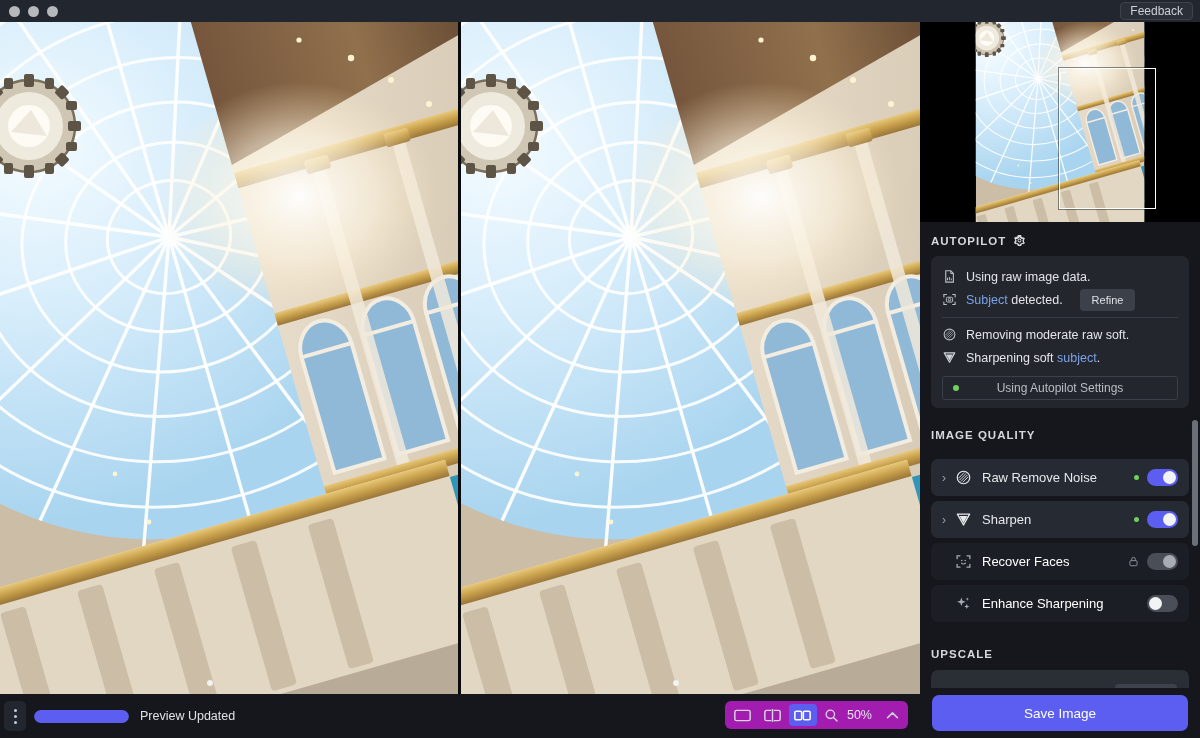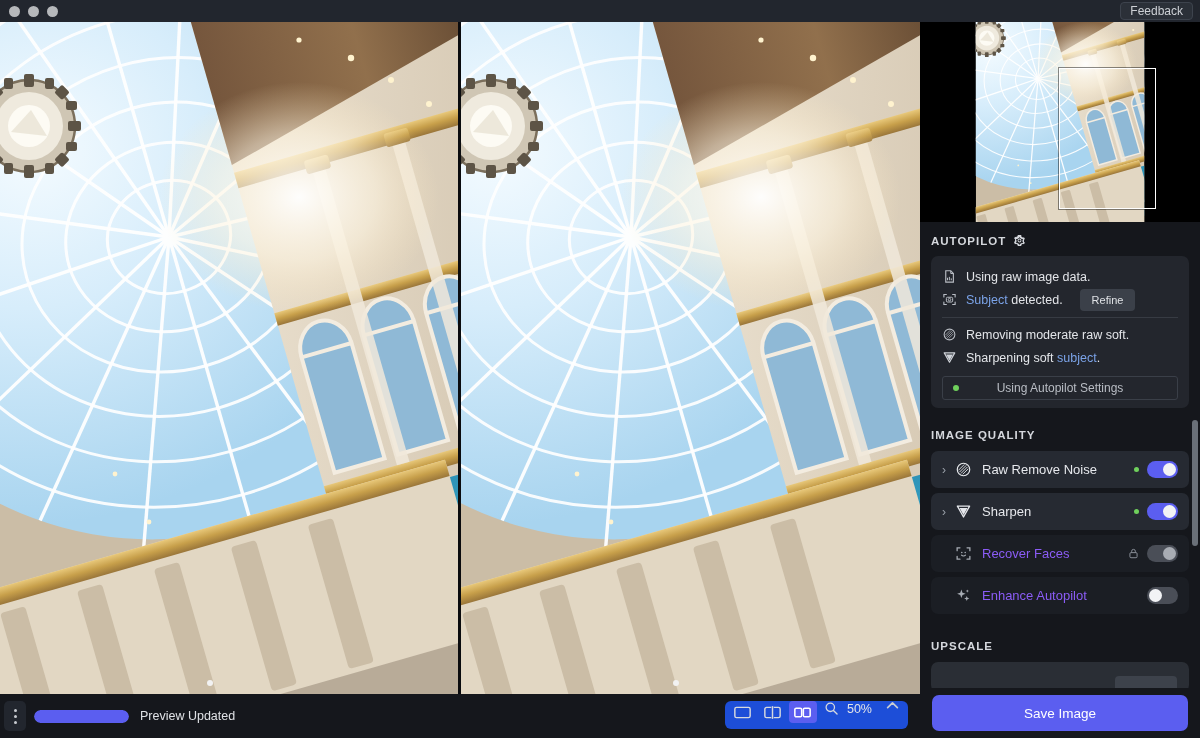--- a/index.html
+++ b/index.html
@@ -116,35 +116,35 @@
   }
   #autopilot-settings .dot-green {
     position: absolute; left: 10px;
     width: 6px; height: 6px; border-radius: 50%; background: #6fd05c;
   }
   #autopilot-settings span.lbl {
     width: 100%; text-align: center; font-size: 12px; color: #b9bdc4;
   }
 
   
-  #iq-head { padding: 17px 0 8px 11px; }
+  #iq-head { padding: 17px 0 16px 11px; }
   .iq-row {
     position: relative; margin: 0 11px 5px 11px; height: 37px;
     display: flex; align-items: center;
     border-radius: 7px; cursor: pointer;
   }
   .iq-row.on  { background: #262a32; }
   .iq-row.off { background: #1b1e24; }
   .chev {
     width: 14px; margin-left: 6px; flex: 0 0 14px;
     color: #9aa0a9; font-size: 12px; text-align: center;
   }
   .iq-icon { width: 17px; height: 17px; flex: 0 0 17px; margin-left: 4px; display: block; }
   .iq-label { margin-left: 10px; font-size: 13px; color: #e6e8ec; flex: 1; }
-  .iq-row.off .iq-label { color: #8b5cf6; }
+  .iq-row.off .iq-label { color: #ffffff; }
   .dot-green-sm {
     width: 5.5px; height: 5.5px; border-radius: 50%; background: #6fd05c;
     margin-right: 8px; flex: 0 0 5.5px;
   }
   .lock-icon { width: 13px; height: 13px; margin-right: 7px; flex: 0 0 13px; display: block; }
   .toggle {
     position: relative; width: 31px; height: 17px; border-radius: 9px;
     margin-right: 11px; flex: 0 0 31px;
   }
   .toggle.on  { background: #5b5ef0; }
@@ -210,22 +210,22 @@
   #kebab i { width: 3px; height: 3px; border-radius: 50%; background: #c8cbd0; display: block; }
   #progress-track {
     width: 95px; height: 13px; margin-left: 8px;
     background: #2a2e36; border-radius: 7px; overflow: hidden;
   }
   #progress-fill { height: 100%; width: 100%; background: #5b5ef0; border-radius: 7px; }
   #status-text { margin-left: 11px; font-size: 12.5px; color: #dfe1e5; }
 
   #view-controls {
     position: absolute; right: 12px; top: 7px;
-    height: 28px; display: flex; align-items: flex-start;
-    background: #1d4ed8; border-radius: 6px; padding: 0 3px;
+    height: 28px; display: flex; align-items: center;
+    background: #a21caf; border-radius: 6px; padding: 0 3px;
   }
   .vbtn {
     width: 28px; height: 22px; margin: 0 1px;
     display: flex; align-items: center; justify-content: center;
     border-radius: 4px; cursor: pointer;
   }
   .vbtn.active { background: #5b5ef0; }
   .vbtn svg { display: block; }
   #zoom-group { display: flex; align-items: center; margin-left: 6px; cursor: pointer; }
   #zoom-val { font-size: 12.5px; color: #e2e4e8; margin-left: 8px; }
@@ -560,21 +560,21 @@
       </span>
   </div>
 
   <div class="iq-row off">
     <span class="chev"></span>
     <svg class="iq-icon" viewBox="0 0 24 24">
       <path d="M9 3.6 10.6 8 15 9.6 10.6 11.2 9 15.6 7.4 11.2 3 9.6 7.4 8Z" fill="#a7acb4"></path>
       <path d="M16.6 12.6 17.6 15.2 20.2 16.2 17.6 17.2 16.6 19.8 15.6 17.2 13 16.2 15.6 15.2Z" fill="#a7acb4"></path>
       <path d="M17.4 3.4 18 5.1 19.7 5.7 18 6.3 17.4 8 16.8 6.3 15.1 5.7 16.8 5.1Z" fill="#a7acb4"></path>
     </svg>
-    <span class="iq-label">Enhance Autopilot</span>
+    <span class="iq-label">Enhance Sharpening</span>
     <span class="toggle off">
         <span class="knob"></span>
       </span>
   </div>
 
   <div id="upscale-head">
     <span class="section-label">UPSCALE</span>
   </div>
   <div id="upscale-row">
     <span id="upscale-stub"></span>

